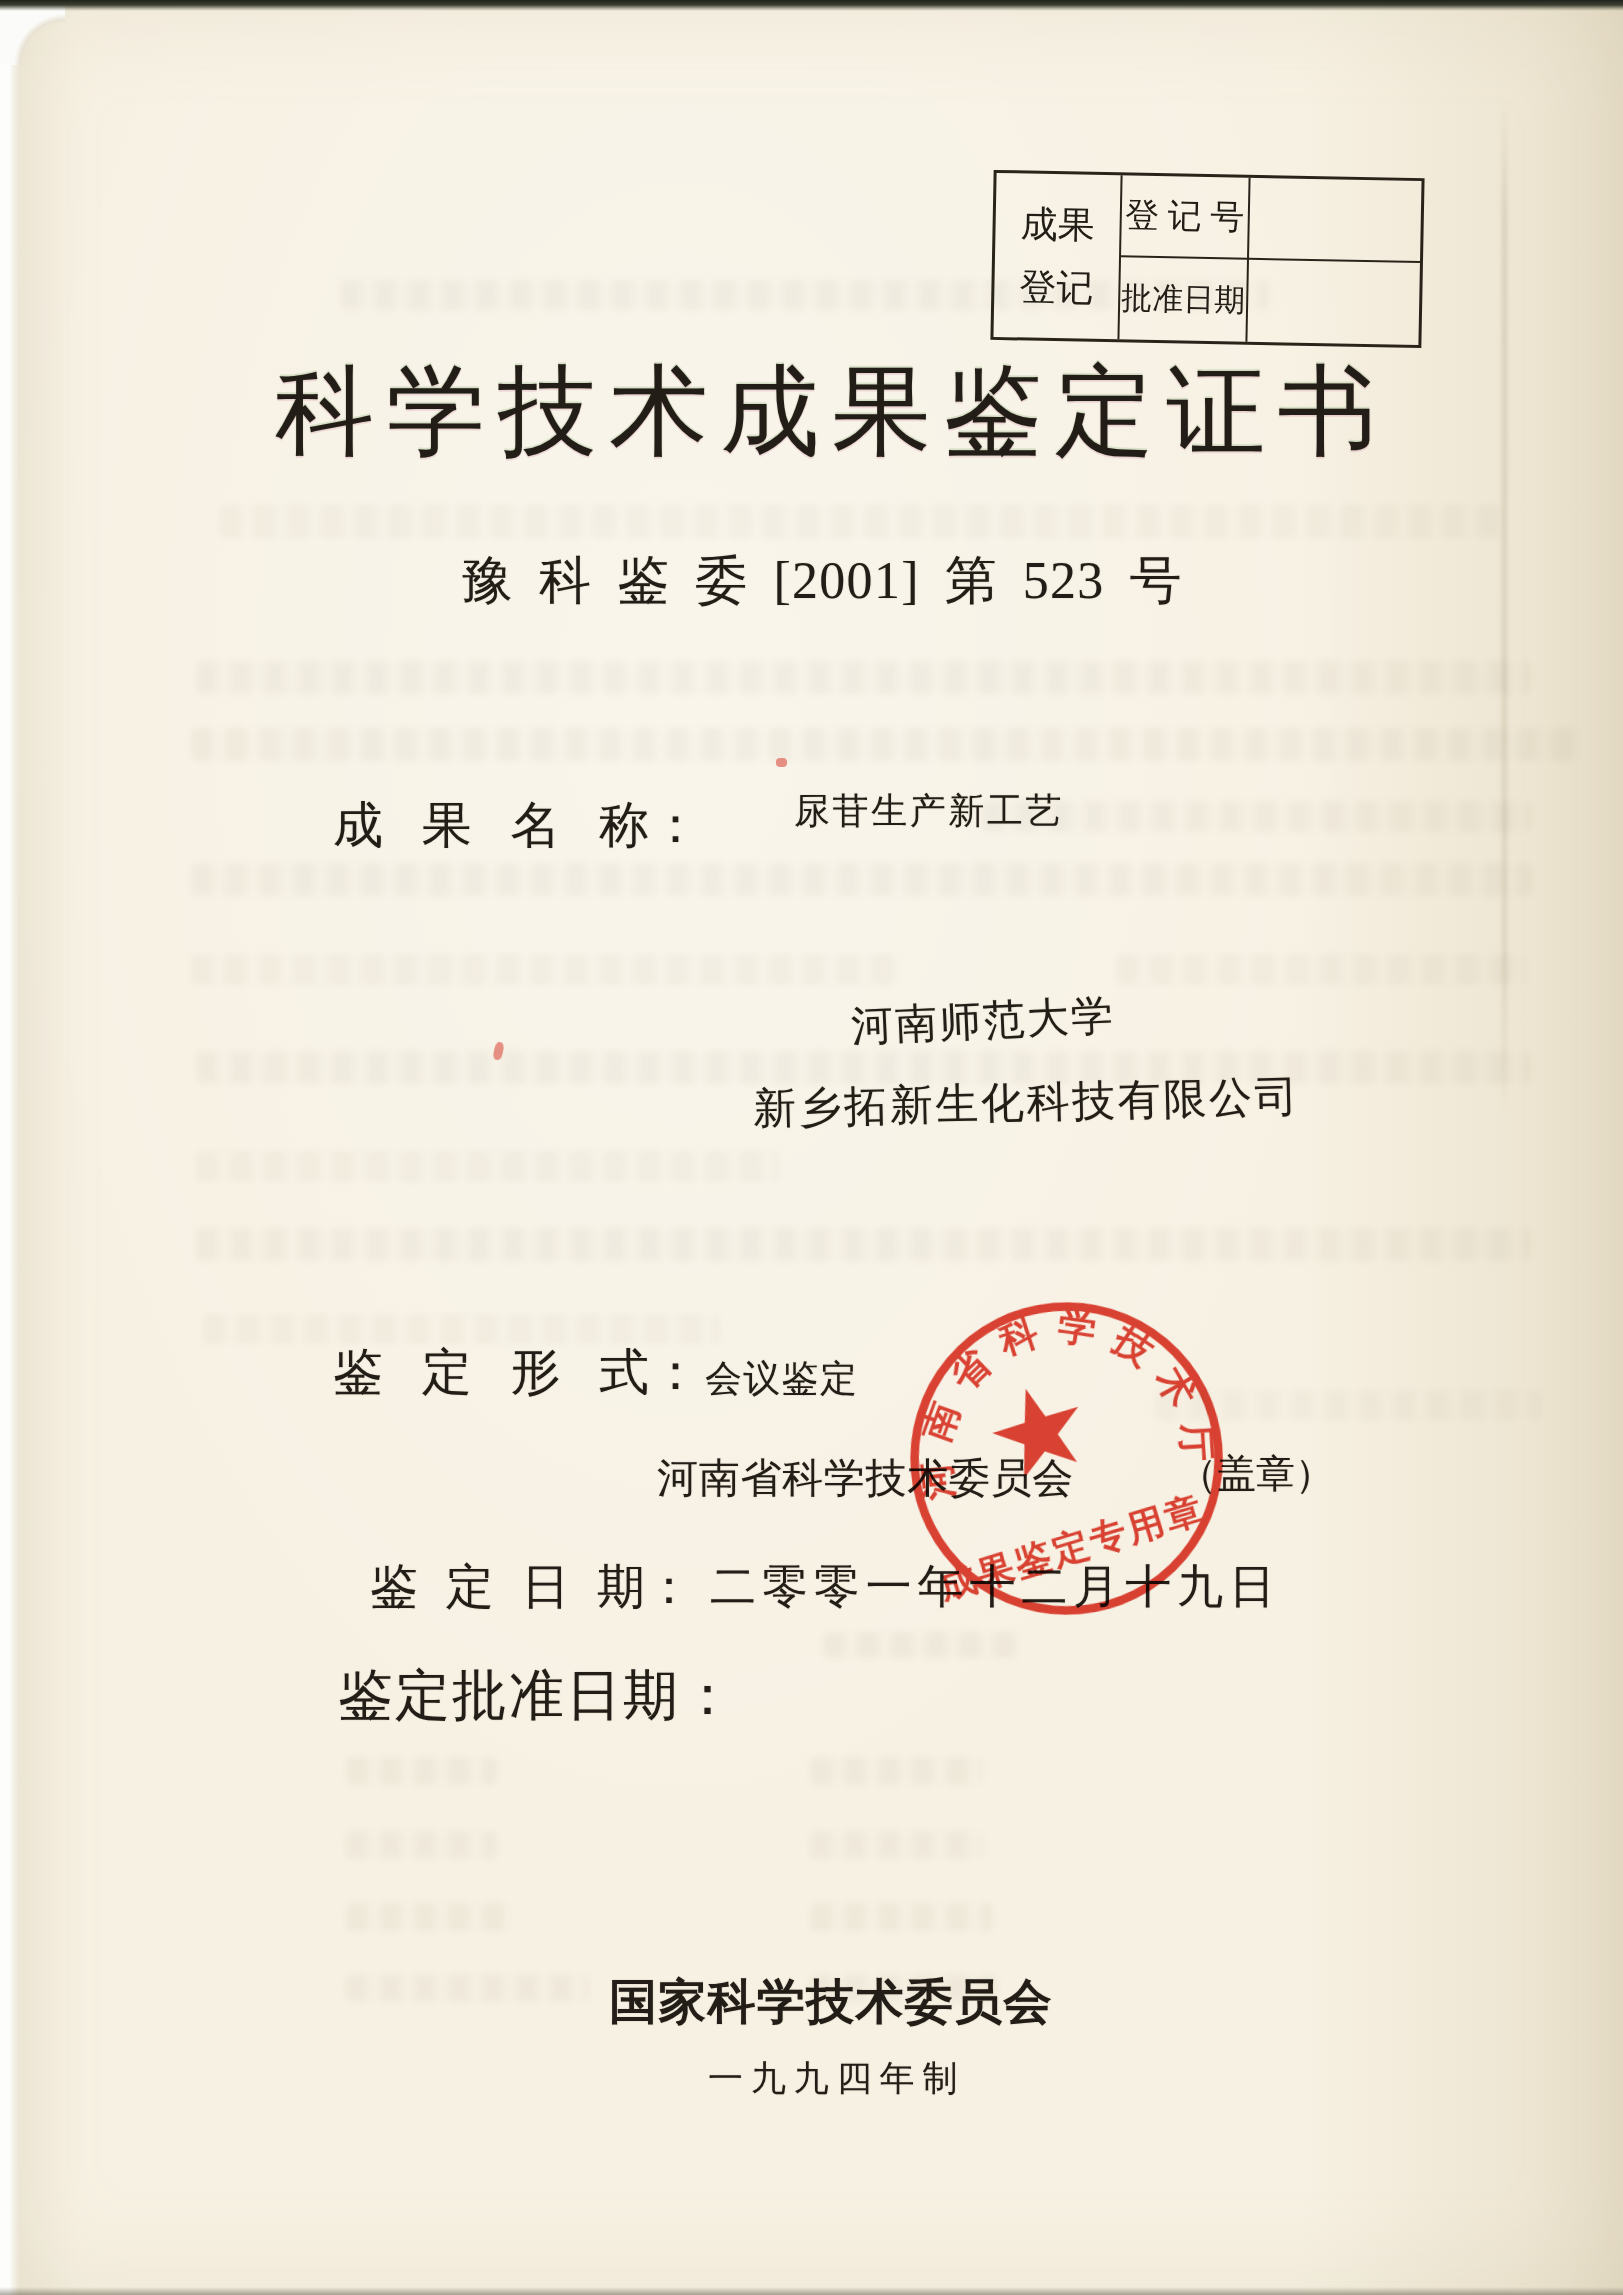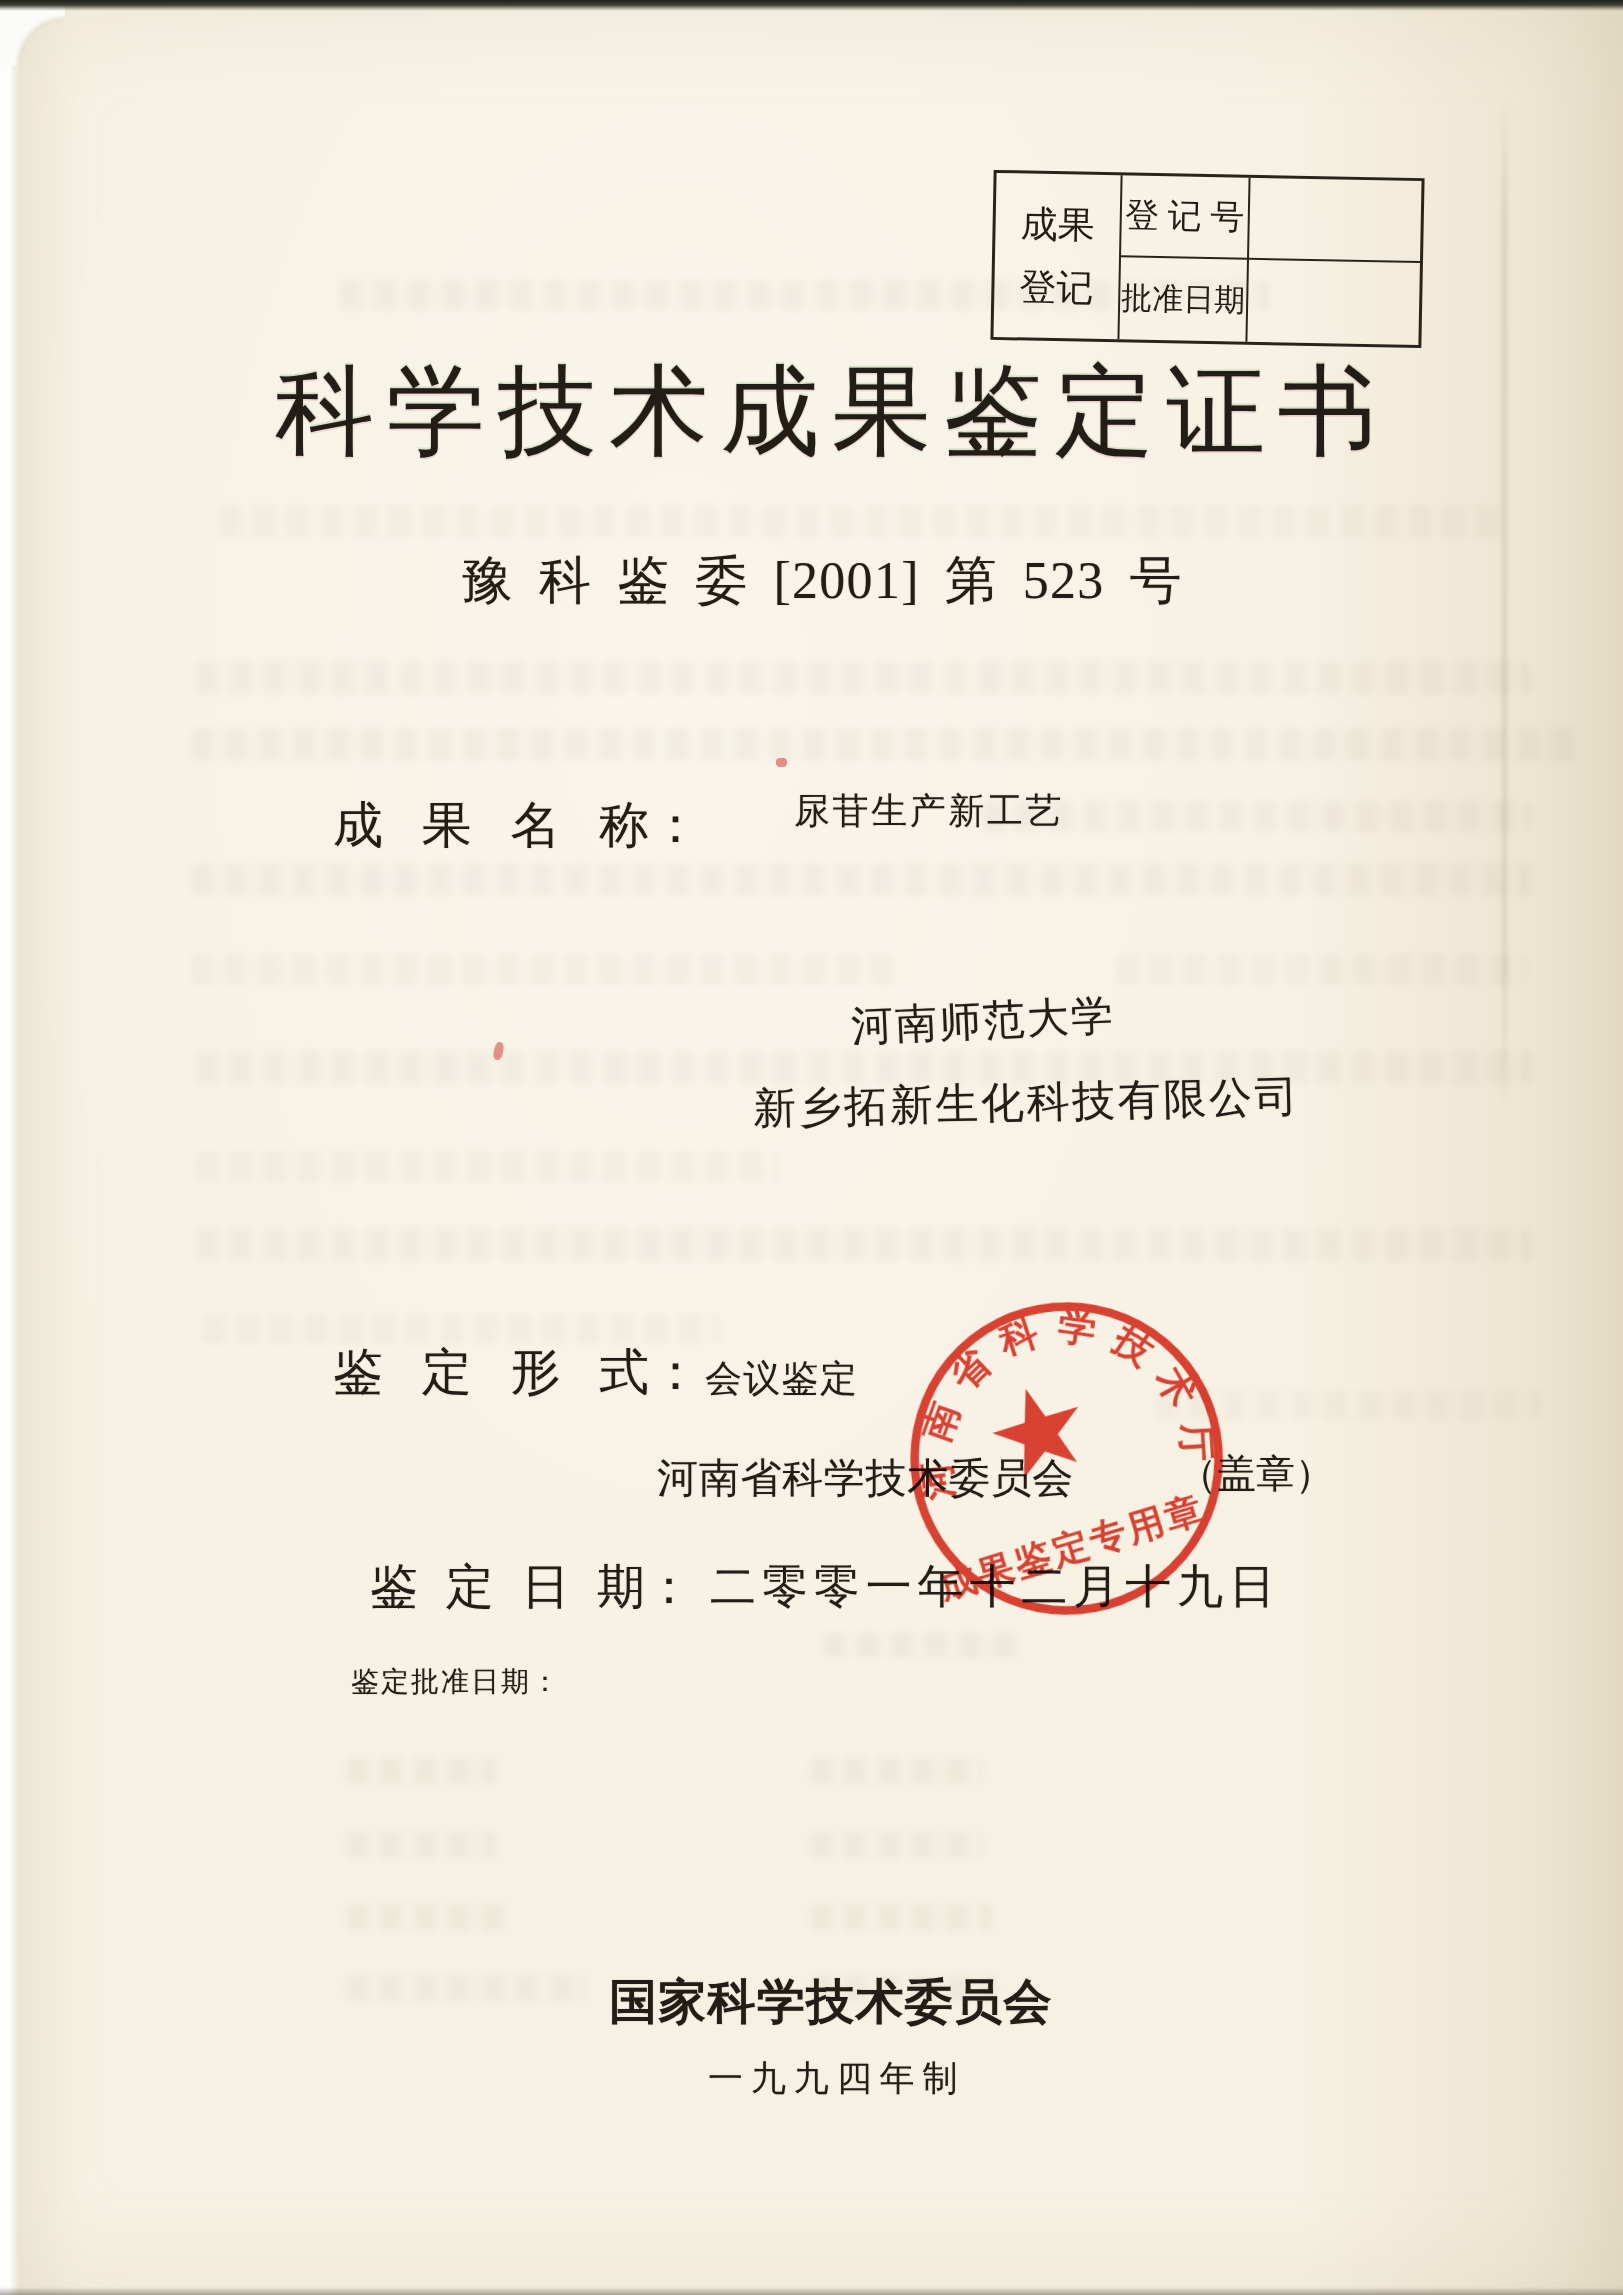--- a/index.html
+++ b/index.html
@@ -48,21 +48,21 @@
 
   .title{
     left:275px;top:362px;font-size:99px;font-weight:normal;letter-spacing:12.4px;margin:0;
     text-shadow:0 -2px 0 rgba(70,150,60,.14), 0 2px 0 rgba(190,60,120,.12), 0 0 1.3px rgba(45,35,20,.35);
   }
   .docno{left:461px;top:555px;font-size:52px;letter-spacing:1.3px;word-spacing:10.5px;}
 
   .flabel4{left:333px;font-size:50px;word-spacing:23.6px;letter-spacing:1.3px;}
   .flabel-org{left:333px;font-size:46px;letter-spacing:0.7px;}
   .flabel-date{left:333px;font-size:48px;word-spacing:15.7px;margin-left:37px;}
-  .flabel-appr{left:351px;font-size:28px;letter-spacing:2px;}
+  .flabel-appr{left:338px;font-size:55px;letter-spacing:2px;}
 
   .v-name{left:771px;top:793px;font-size:36px;letter-spacing:2.6px;margin-left:23px;}
   .v-unit1{left:851px;top:1000px;font-size:42px;letter-spacing:2px;transform:rotate(-2.5deg);}
   .v-unit2{left:753px;top:1081px;font-size:43px;letter-spacing:2.6px;transform:rotate(-1.3deg);}
   .v-form{left:705px;top:1360px;font-size:37px;letter-spacing:1.3px;}
   .v-org{left:657px;top:1458px;font-size:41px;letter-spacing:0.7px;}
   .v-seal-note{left:1178px;top:1454px;font-size:39px;}
   .v-date1{left:710px;top:1564px;font-size:46px;letter-spacing:5.9px;}
   .v-date2{left:696px;top:1670px;font-size:39px;letter-spacing:0.7px;}
 

